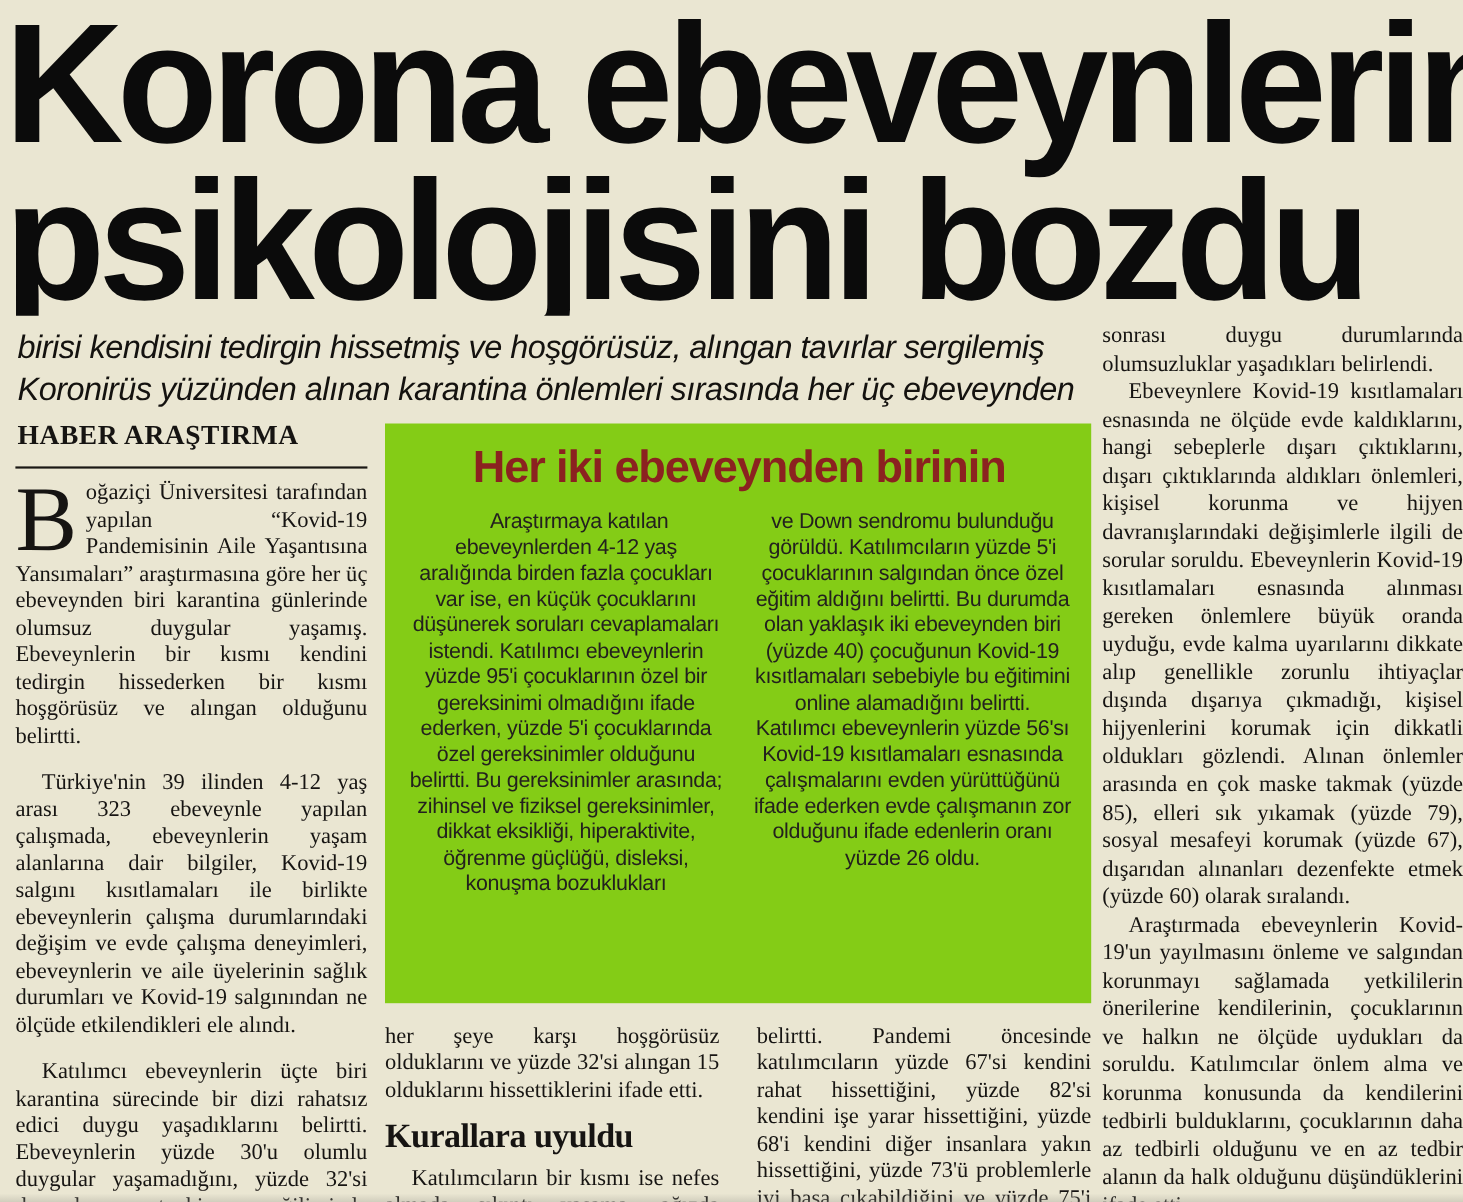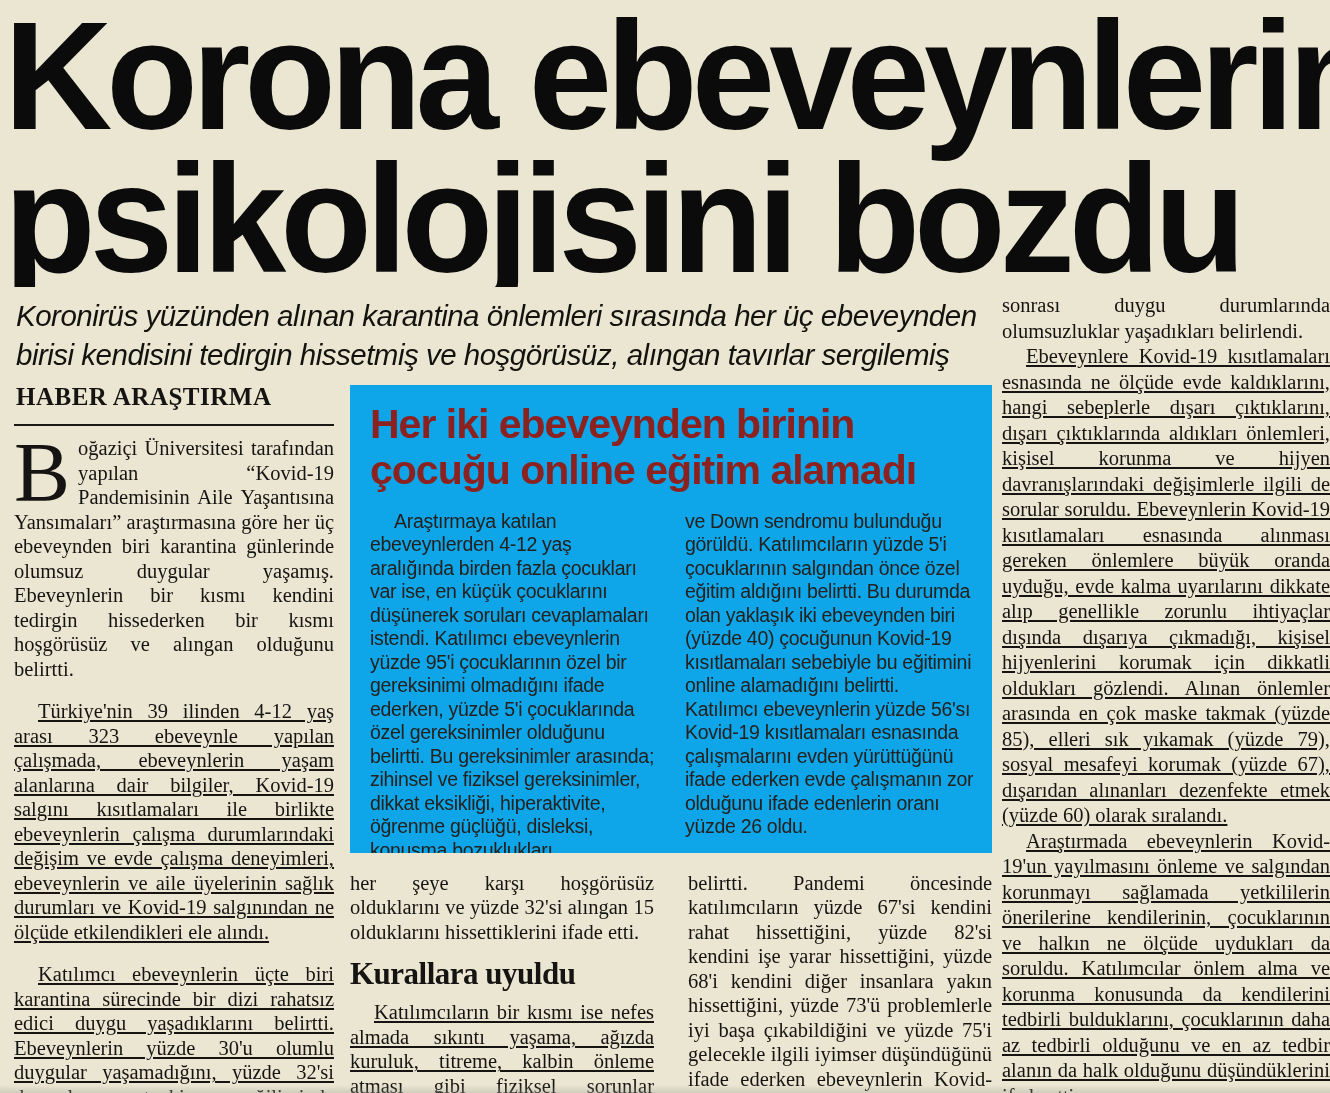--- a/index.html
+++ b/index.html
@@ -55,37 +55,38 @@
     font-size:25px;
     letter-spacing:0.5px;
     padding:2px 0 15px 2px;
     border-bottom:2.5px solid #1a1814;
     margin-bottom:10px;
     white-space:nowrap;
   }
   
   .serif-body { font-size:20.5px; line-height:24.5px; text-align:justify; }
   p { margin:0; }
-  p.indent { text-indent:24px;text-decoration:underline; }
+  p.indent { text-indent:24px; }
   p.space-top { margin-top:18px; }
   .dropcap {
     float:left;
     font-size:84px;
     line-height:62px;
     padding:6px 8px 0 0;
     font-weight:500;
   }
   
   .box {
-    background:#0ea5e9;
+    background:#84cc16;
     box-sizing:border-box;
-    height:468px;
+    height:527px;
     padding:16px 18px 10px 20px;
     margin-top:2px;
     overflow:hidden;
+    text-align:center;
   }
   .box-title {
     font-family:"Liberation Sans", sans-serif;
     font-weight:bold;
     font-size:41px;
     line-height:1.13;
     letter-spacing:-1px;
     color:#8b2220;
     margin-bottom:16px;
   }
@@ -123,39 +124,38 @@
   <header class="headline">
     <div class="hl-line">Korona ebeveynlerin</div>
     <div class="hl-line">psikolojisini bozdu</div>
   </header>
 
   <div class="content">
 
     <div class="main">
 
       <div class="subheadline">
+        <div>birisi kendisini tedirgin hissetmiş ve hoşgörüsüz, alıngan tavırlar sergilemiş</div>
         <div>Koronirüs yüzünden alınan karantina önlemleri sırasında her üç ebeveynden</div>
-        <div>birisi kendisini tedirgin hissetmiş ve hoşgörüsüz, alıngan tavırlar sergilemiş</div>
       </div>
 
       <div class="cols">
 
         <div class="col-1 serif-body">
           <div class="kicker">HABER ARAŞTIRMA</div>
           <p><span class="dropcap">B</span><span>oğaziçi Üniversitesi tarafından yapılan “Kovid-19 Pandemisinin Aile Yaşantısına Yansımaları” araştırmasına göre her üç ebeveynden biri karantina günlerinde olumsuz duygular yaşamış. Ebeveynlerin bir kısmı kendini tedirgin hissederken bir kısmı hoşgörüsüz ve alıngan olduğunu belirtti.</span></p>
           <p class="indent space-top">Türkiye'nin 39 ilinden 4-12 yaş arası 323 ebeveynle yapılan çalışmada, ebeveynlerin yaşam alanlarına dair bilgiler, Kovid-19 salgını kısıtlamaları ile birlikte ebeveynlerin çalışma durumlarındaki değişim ve evde çalışma deneyimleri, ebeveynlerin ve aile üyelerinin sağlık durumları ve Kovid-19 salgınından ne ölçüde etkilendikleri ele alındı.</p>
           <p class="indent space-top">Katılımcı ebeveynlerin üçte biri karantina sürecinde bir dizi rahatsız edici duygu yaşadıklarını belirtti. Ebeveynlerin yüzde 30'u olumlu duygular yaşamadığını, yüzde 32'si durumlara aşırı tepki verme eğiliminde olduklarını, yüzde 34'ü bazen tedirgin hissettiklerini, yüzde 32'si bir işi yapmalarını engelleyen</p>
         </div>
 
         <div class="center">
 
           <div class="box">
             <div class="box-title">
               <div>Her iki ebeveynden birinin</div>
-              <div>çocuğu online eğitim alamadı</div>
             </div>
             <div class="box-cols">
               <div class="box-col">
                 <p class="first">Araştırmaya katılan ebeveynlerden 4-12 yaş aralığında birden fazla çocukları var ise, en küçük çocuklarını düşünerek soruları cevaplamaları istendi. Katılımcı ebeveynlerin yüzde 95'i çocuklarının özel bir gereksinimi olmadığını ifade ederken, yüzde 5'i çocuklarında özel gereksinimler olduğunu belirtti. Bu gereksinimler arasında; zihinsel ve fiziksel gereksinimler, dikkat eksikliği, hiperaktivite, öğrenme güçlüğü, disleksi, konuşma bozuklukları</p>
               </div>
               <div class="box-col">
                 <p>ve Down sendromu bulunduğu görüldü. Katılımcıların yüzde 5'i çocuklarının salgından önce özel eğitim aldığını belirtti. Bu durumda olan yaklaşık iki ebeveynden biri (yüzde 40) çocuğunun Kovid-19 kısıtlamaları sebebiyle bu eğitimini online alamadığını belirtti. Katılımcı ebeveynlerin yüzde 56'sı Kovid-19 kısıtlamaları esnasında çalışmalarını evden yürüttüğünü ifade ederken evde çalışmanın zor olduğunu ifade edenlerin oranı yüzde 26 oldu.</p>
               </div>
             </div>
           </div>

